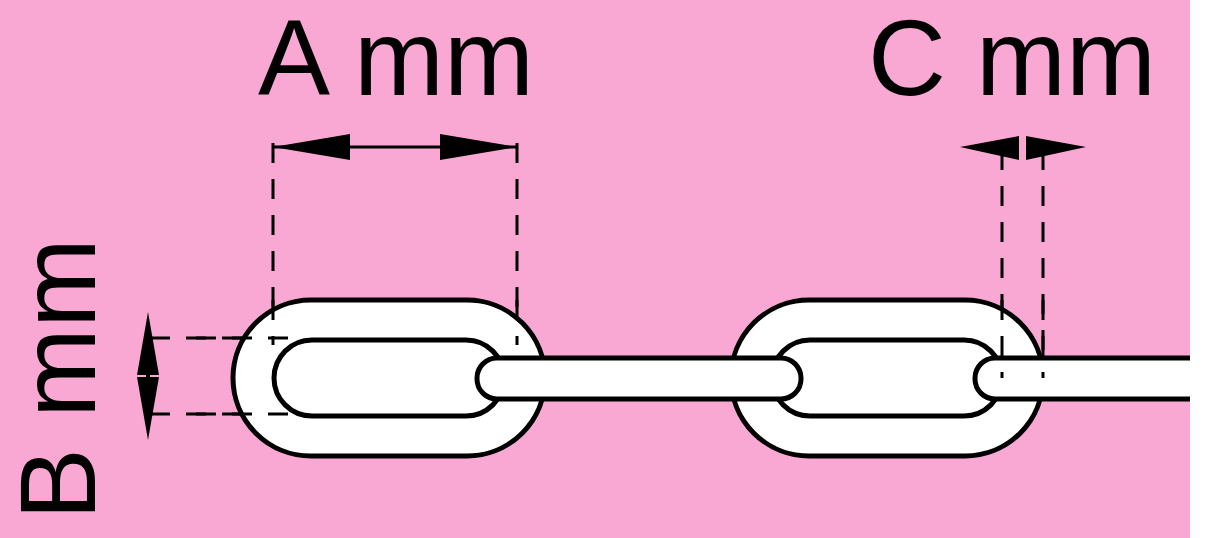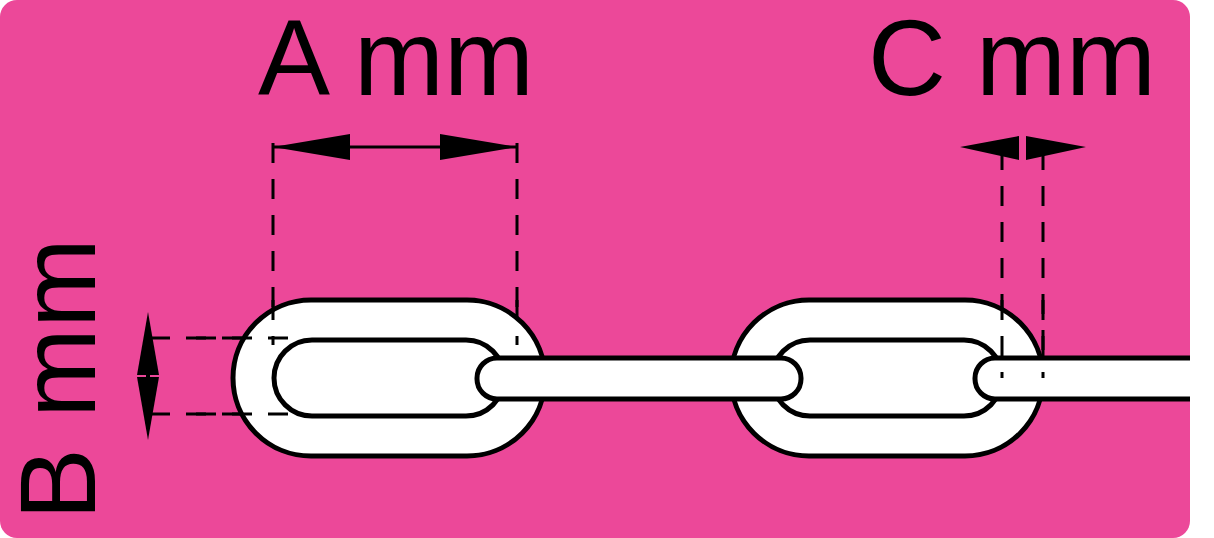--- a/index.html
+++ b/index.html
@@ -8,23 +8,22 @@
     padding: 0;
     background: #ffffff;
   }
   body {
     font-family: "Liberation Sans", sans-serif;
   }
   #diagram-root {
     position: relative;
     width: 1190px;
     height: 538px;
-    background: #ec4899;
+    background: #f9a8d4;
     overflow: hidden;
-    border-radius: 17px;
   }
   svg.diagram-canvas {
     display: block;
     width: 1214px;
     height: 538px;
   }
   .dim-label {
     font-family: "Liberation Sans", sans-serif;
     font-weight: 400;
     fill: #000000;

